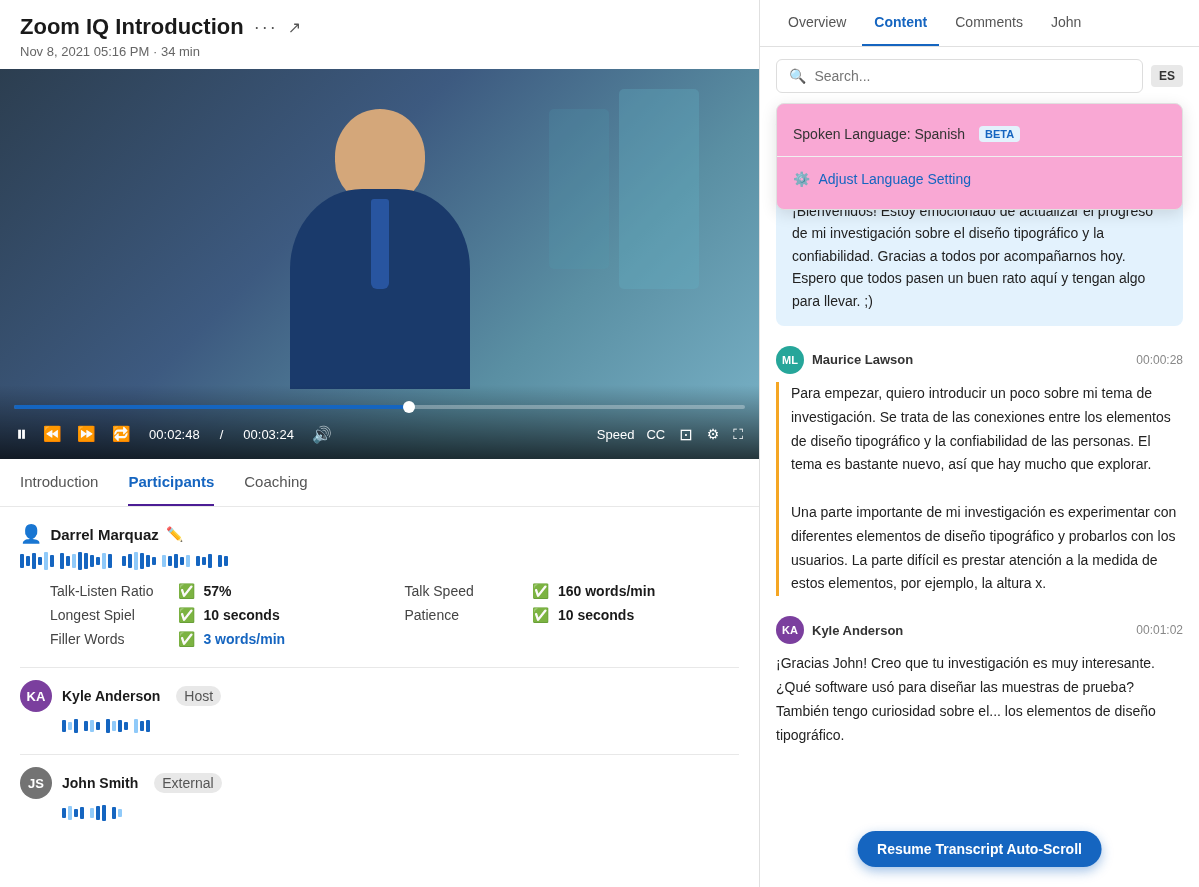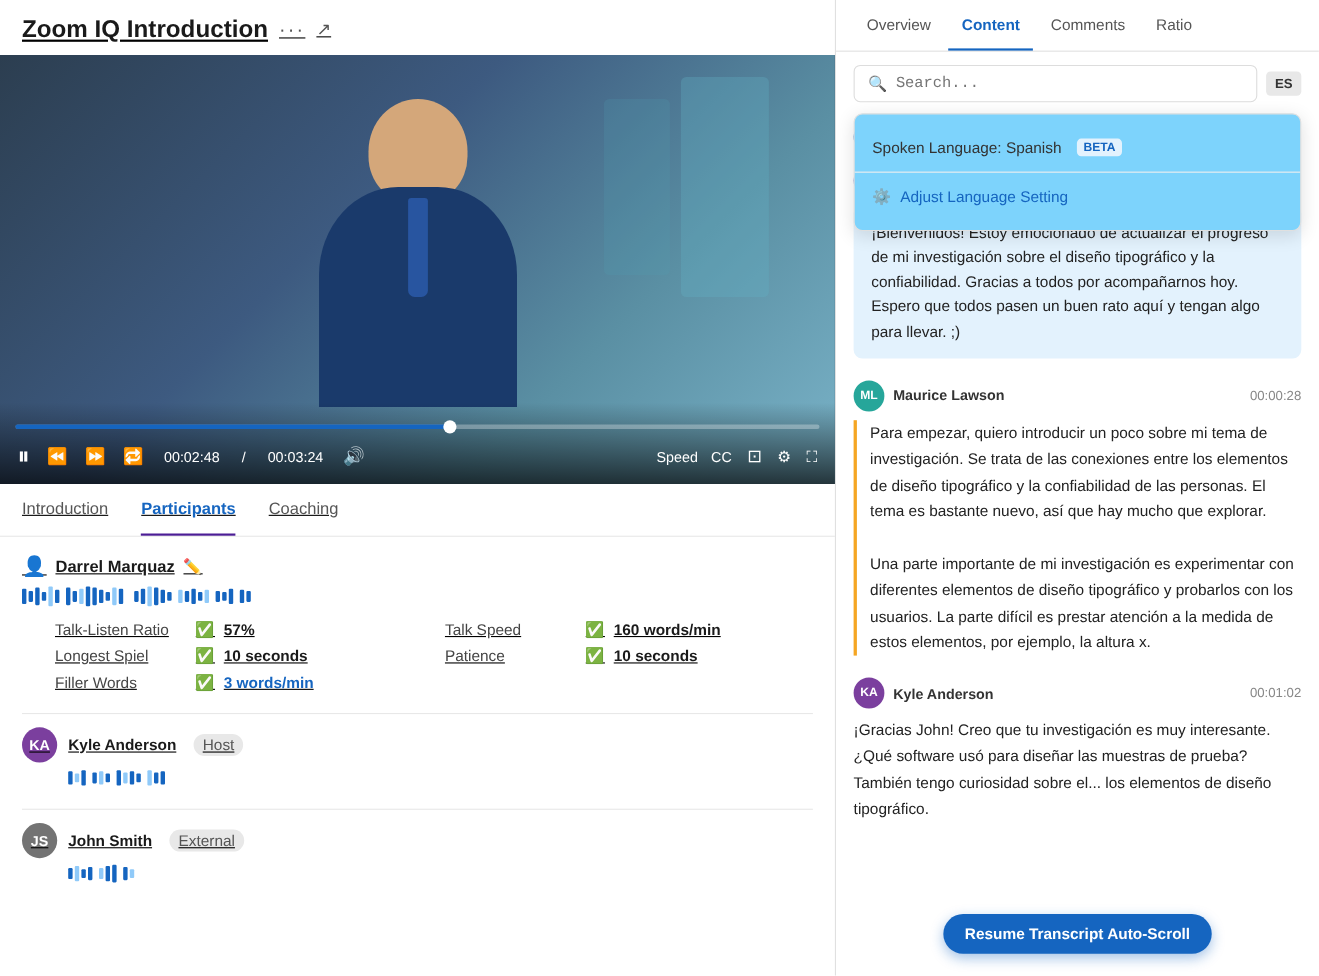--- a/index.html
+++ b/index.html
@@ -1,19 +1,19 @@
 <!DOCTYPE html>
 <html><head>
   <meta charset="utf-8">
   <style>
     * { box-sizing: border-box; margin: 0; padding: 0; }
     body { font-family: -apple-system, BlinkMacSystemFont, 'Segoe UI', sans-serif; background: #fff; display: flex; height: 887px; width: 1199px; overflow: hidden; }
 
     
-    .left-panel { width: 760px; display: flex; flex-direction: column; border-right: 1px solid #e0e0e0; text-decoration: underline; }
+    .left-panel { width: 760px; display: flex; flex-direction: column; border-right: 1px solid #e0e0e0; }
 
     .header { padding: 14px 20px 10px; }
     .title-row { display: flex; align-items: center; gap: 10px; }
     .title-text { font-size: 22px; font-weight: 700; color: #1a1a1a; }
     .more-dots { font-size: 18px; color: #555; cursor: pointer; letter-spacing: 2px; }
     .share-icon { font-size: 16px; color: #555; cursor: pointer; }
     .meta-row { font-size: 13px; color: #666; margin-top: 4px; }
 
     
     .video-container { position: relative; width: 100%; height: 390px; background: #1a1a2e; overflow: hidden; flex-shrink: 0; }
@@ -78,26 +78,26 @@
 
     
     .right-panel { flex: 1; display: flex; flex-direction: column; }
 
     .right-tabs { display: flex; border-bottom: 1px solid #e0e0e0; padding: 0 16px; gap: 4px; text-align: right; }
     .right-tab { padding: 14px 12px; font-size: 14px; color: #555; cursor: pointer; border-bottom: 2px solid transparent; }
     .right-tab.active { color: #1565c0; border-bottom: 2px solid #1565c0; font-weight: 600; }
 
     .search-row { padding: 12px 16px; display: flex; align-items: center; gap: 8px; position: relative; }
     .search-box { flex: 1; display: flex; align-items: center; border: 1px solid #ddd; border-radius: 6px; padding: 8px 12px; gap: 8px; background: #fff; }
-    .search-input { border: none; outline: none; font-size: 14px; color: #404040; width: 100%; background: transparent; font-family: Liberation Mono, monospace; }
+    .search-input { border: none; outline: none; font-size: 14px; color: #404040; width: 100%; background: transparent; }
     .search-icon { color: #888; font-size: 14px; }
     .es-badge { background: #e8e8e8; border-radius: 4px; padding: 4px 8px; font-size: 12px; font-weight: 600; color: #333; cursor: pointer; }
 
     
-    .language-dropdown { position: absolute; top: 56px; left: 16px; right: 16px; background: #7dd3fc; border: 1px solid #e0e0e0; border-radius: 8px; box-shadow: 0 4px 16px rgba(0,0,0,0.12); z-index: 100; padding: 12px 0; }
+    .language-dropdown { position: absolute; top: 56px; left: 16px; right: 16px; background: #f9a8d4; border: 1px solid #e0e0e0; border-radius: 8px; box-shadow: 0 4px 16px rgba(0,0,0,0.12); z-index: 100; padding: 12px 0; }
     .dropdown-item { padding: 10px 16px; display: flex; align-items: center; gap: 8px; }
     .lang-text { font-size: 14px; color: #333; }
     .beta-badge { font-size: 11px; background: #e3f2fd; color: #1565c0; border-radius: 4px; padding: 2px 6px; font-weight: 600; margin-left: 6px; }
     .dropdown-divider { height: 1px; background: #f0f0f0; margin: 4px 0; }
     .adjust-row { padding: 10px 16px; display: flex; align-items: center; gap: 8px; color: #1565c0; font-size: 14px; cursor: pointer; }
     .gear-icon-sm { font-size: 14px; }
 
     
     .transcript-section { display: flex; align-items: center; gap: 8px; padding: 8px 16px 6px; }
     .transcript-badge { background: #1565c0; color: #fff; border-radius: 12px; padding: 4px 12px; font-size: 13px; font-weight: 600; }
@@ -124,20 +124,21 @@
 </head>
 <body>
 
 <div class="left-panel">
   <div class="header">
     <div class="title-row">
       <span class="title-text">Zoom IQ Introduction</span>
       <span class="more-dots">···</span>
       <span class="share-icon">↗</span>
     </div>
+    <div class="meta-row">Nov 8, 2021 05:16 PM · 34 min</div>
   </div>
 
   <div class="video-container">
     <div class="video-bg">
       <div class="bg-decor"></div>
       <div class="bg-decor2"></div>
       <div class="person-silhouette">
         <div class="person-head"></div>
         <div class="person-shirt"></div>
         <div class="person-body"></div>
@@ -305,21 +306,21 @@
       </div>
     </div>
   </div>
 </div>
 
 <div class="right-panel">
   <div class="right-tabs">
     <div class="right-tab">Overview</div>
     <div class="right-tab active">Content</div>
     <div class="right-tab">Comments</div>
-    <div class="right-tab">Ratio</div>
+    <div class="right-tab">John</div>
   </div>
 
   <div class="right-wrapper">
     <div class="search-row">
       <div class="search-box">
         <span class="search-icon">🔍</span>
         <input class="search-input" type="text" placeholder="Search..." style="">
       </div>
       <div class="es-badge">ES</div>
 

